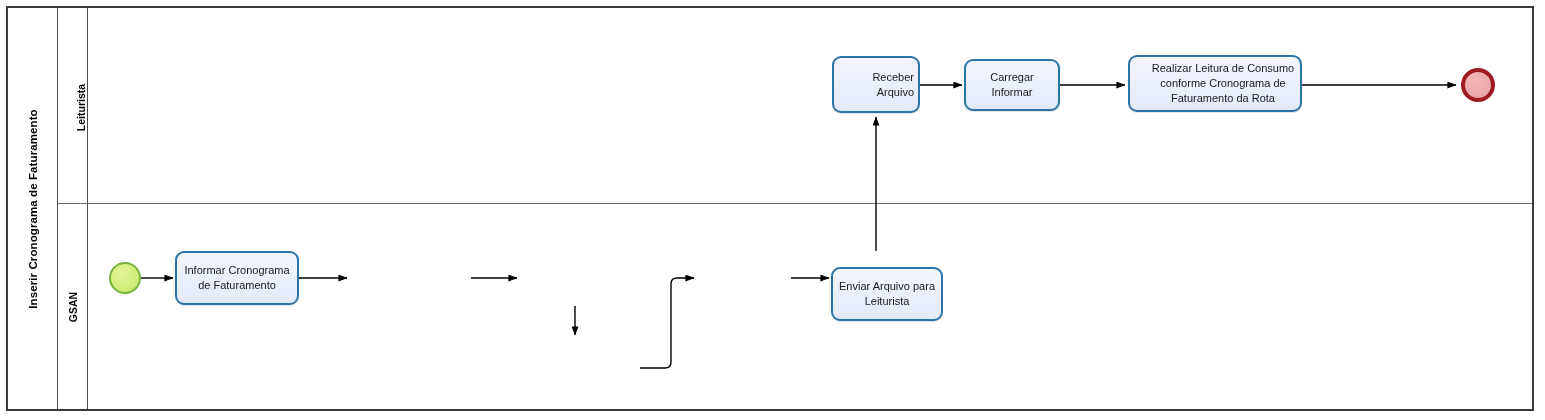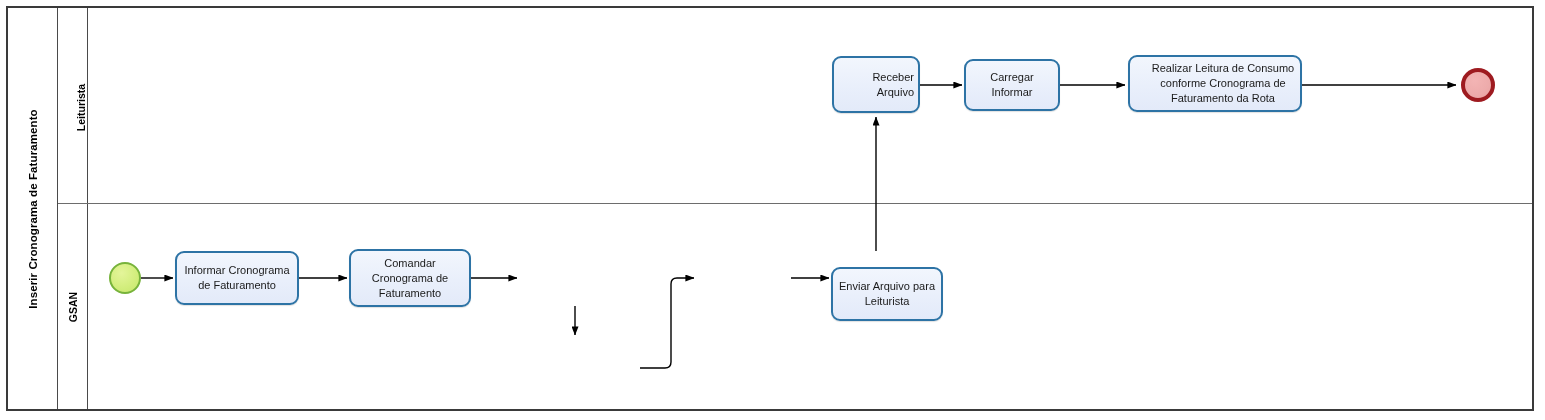--- a/index.html
+++ b/index.html
@@ -195,23 +195,20 @@
     <line x1="1302" y1="85" x2="1456" y2="85" marker-end="url(#arw)"></line>
   </svg>
 
   <div class="event-start" style="left:109px; top:262px;"></div>
   <div class="event-end" style="left:1461px; top:68px;"></div>
 
   <div class="task" style="left:175px; top:251px; width:124px; height:54px;">
     <span class="label">Informar Cronograma de Faturamento</span>
   </div>
 
-  <div class="task" style="left:349px; top:249px; width:122px; height:58px;">
-    <span class="label">Comandar Cronograma de Faturamento</span>
-  </div>
 
 
 
 
   <div class="task" style="left:831px; top:267px; width:112px; height:54px;">
     <span class="label">Enviar Arquivo para Leiturista</span>
   </div>
 
   <div class="task" style="left:832px; top:56px; width:88px; height:57px;text-align:right;">
     <span class="label">Receber Arquivo</span>

